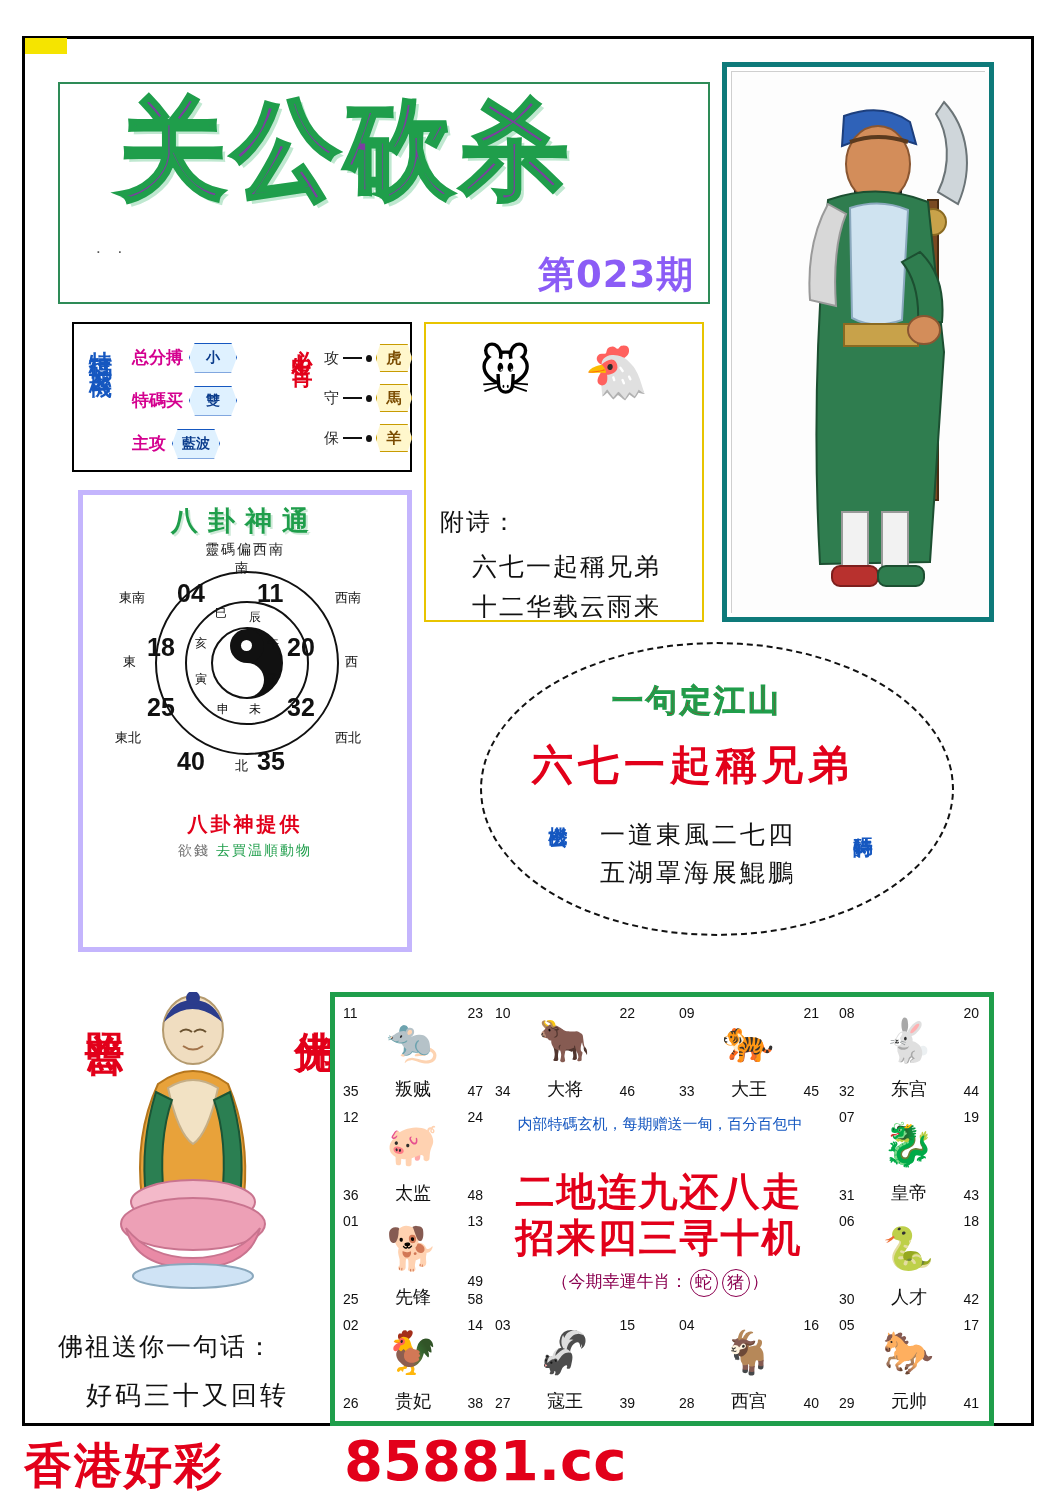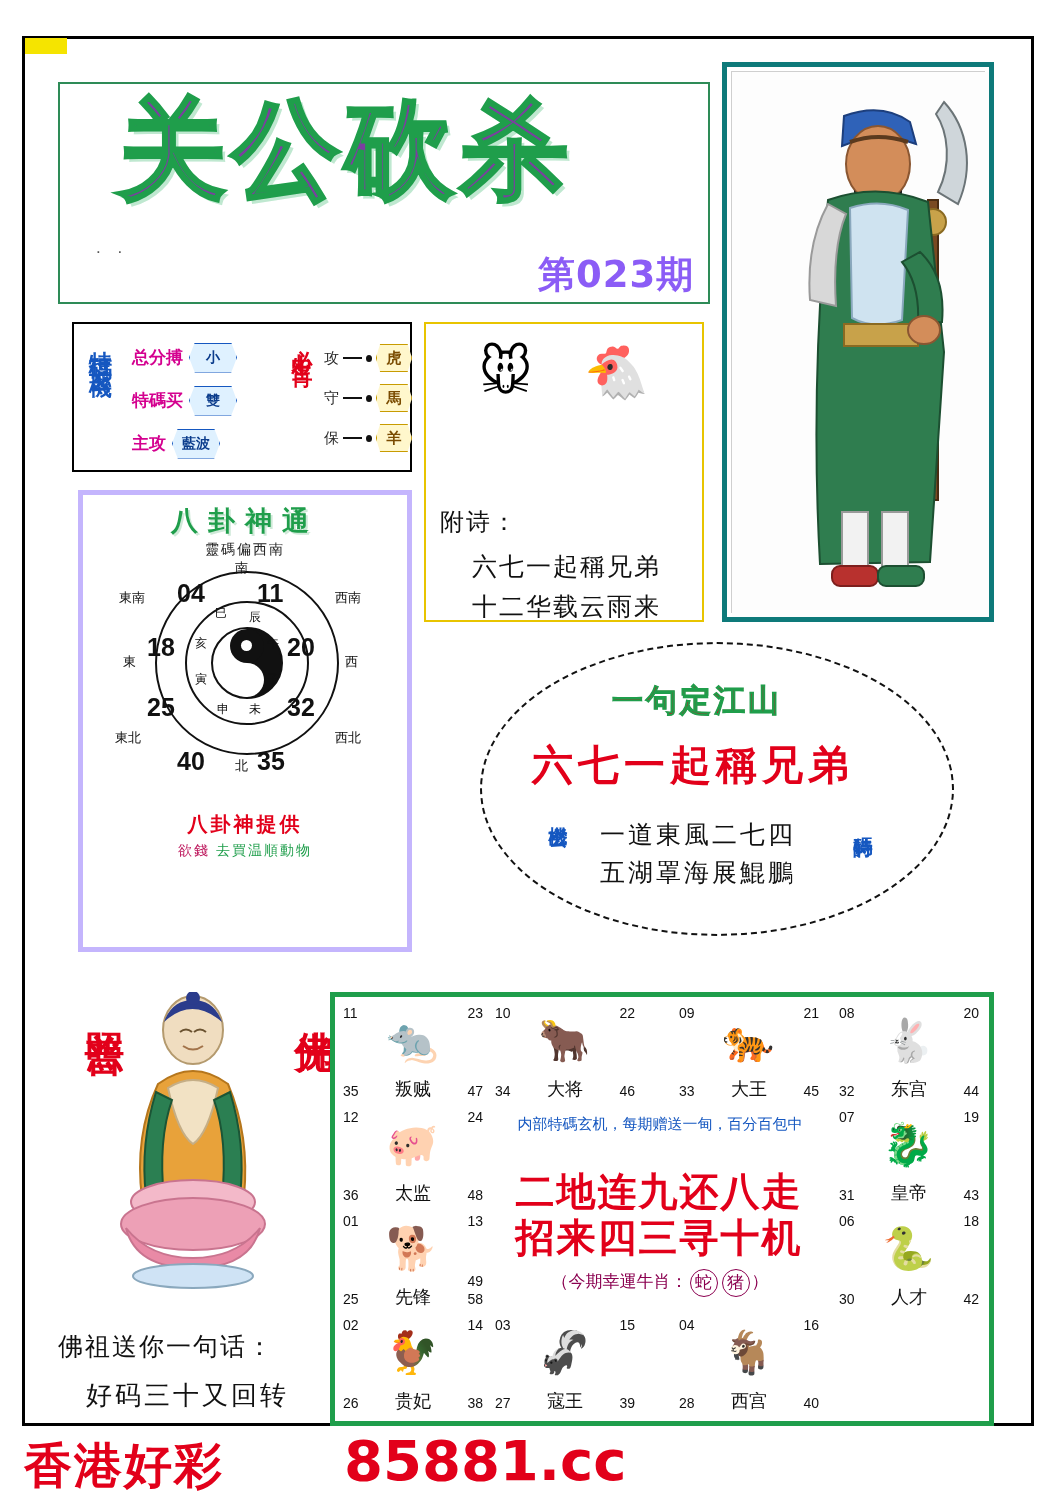--- a/index.html
+++ b/index.html
@@ -122,21 +122,21 @@
   .bp-left{
     position:absolute;left:14px;top:2px;width:34px;font-size:15px;font-weight:bold;color:#e2001a;
     line-height:23px;text-align:center;
   }
   .bp-lines{position:absolute;left:56px;top:0;}
   .bp-line{font-size:21px;letter-spacing:3px;line-height:23px;color:#111;}
   .bp-line.c1{color:#1557c0;}
   .bp-line.c2{color:#111;}
   .bagua-provide{text-align:center;font-size:20px;font-weight:bold;color:#e2001a;letter-spacing:3px;margin-top:2px;}
   .bagua-foot{text-align:center;font-size:14px;margin-top:4px;letter-spacing:2px;}
-  .bagua-foot .k{color:#be185d;}
+  .bagua-foot .k{color:#737373;}
   .bagua-foot .g{color:#1f9e4b;}
 
   
   .ellipse{
     position:absolute;left:480px;top:642px;width:470px;height:290px;
     border:2px dashed #111;border-radius:50%;
   }
   .el-title{
     position:absolute;left:612px;top:680px;font-size:31px;font-weight:bold;color:#e2001a;
     letter-spacing:3px;text-align:right;-webkit-text-stroke:1px #1f9e4b;
@@ -456,20 +456,28 @@
       <span class="nm">皇帝</span>
     </div>
     <div class="cell">
       <span class="tl">06</span>
       <span class="tr">18</span>
       <span class="an">🐍</span>
       <span class="bl">30</span>
       <span class="br">42</span>
       <span class="nm">人才</span>
     </div>
+    <div class="cell">
+      <span class="tl">05</span>
+      <span class="tr">17</span>
+      <span class="an">🐎</span>
+      <span class="bl">29</span>
+      <span class="br">41</span>
+      <span class="nm">元帅</span>
+    </div>
   </div>
 
   <div class="mid-note">内部特碼玄机，每期赠送一甸，百分百包中</div>
   <div class="mid-l1">二地连九还八走</div>
   <div class="mid-l2">招来四三寻十机</div>
   <div class="lucky">
     <span>（今期幸運牛肖：</span><span class="circ">蛇</span><span class="circ">猪</span><span>）</span>
   </div>
 </div>
 

